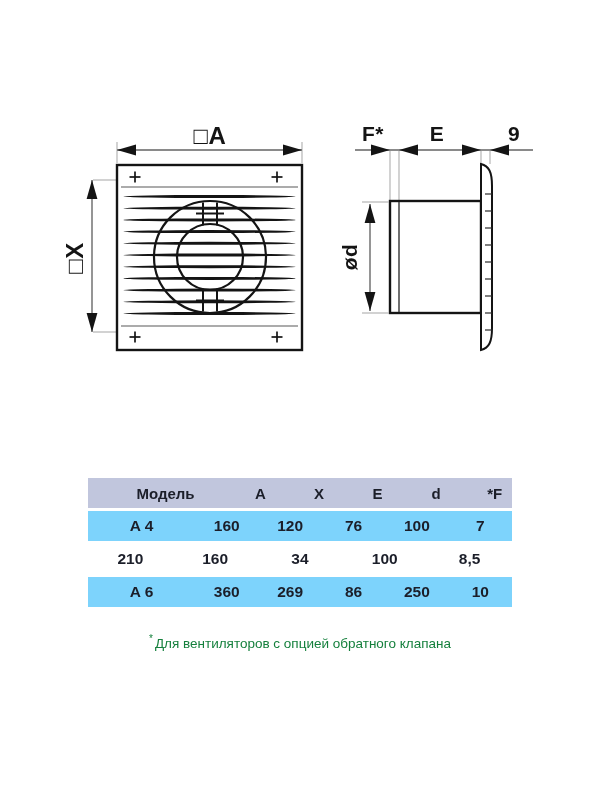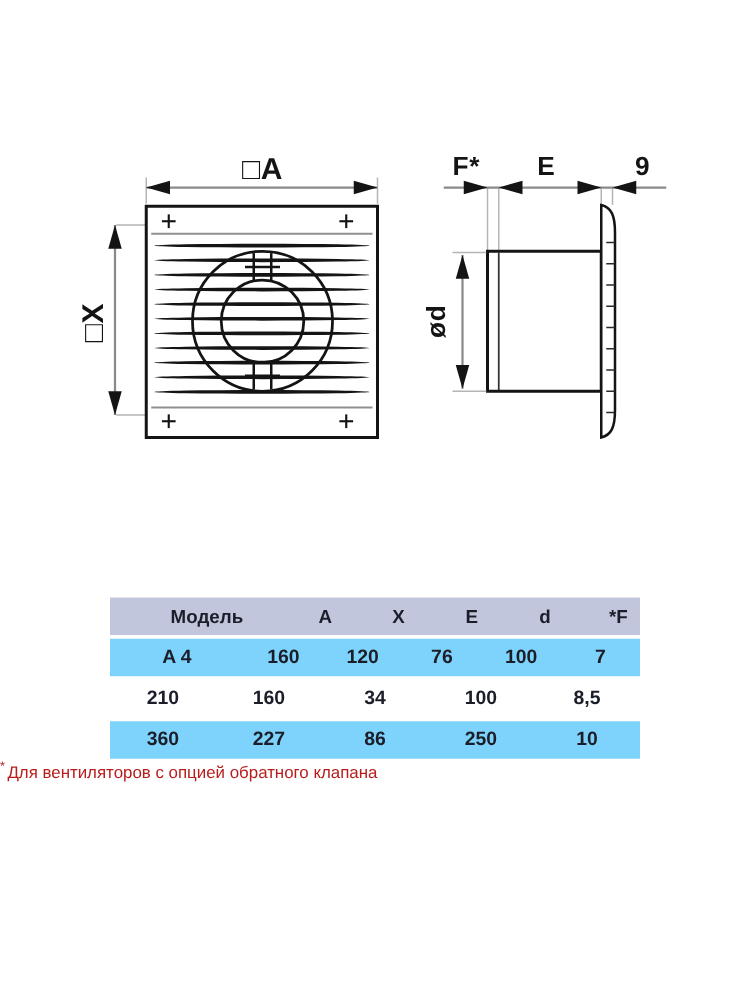--- a/index.html
+++ b/index.html
@@ -20,22 +20,22 @@
   }
   .tbl{position:absolute;left:88px;top:478px;width:424px;}
   .tr{display:flex;height:30px;margin-bottom:3px;align-items:center;}
   .tr.thead{background:#c1c6dd;}
   .tr.alt{background:#7dd3fc;}
   .tr.plain{background:#ffffff;}
   .td{flex:1;text-align:center;font-size:15.5px;font-weight:600;color:#1b1e29;}
   .td.model{flex:0 0 107px;}
   .tr.thead .td{font-weight:700;font-size:15px;padding-left:24px;}
   .footnote{
-    position:absolute;left:0;top:608px;width:600px;text-align:left;
-    font-size:13.5px;font-weight:500;color:#b91c1c;
+    position:absolute;left:0;top:633px;width:600px;text-align:center;
+    font-size:13.5px;font-weight:500;color:#15803d;
   }
   .footnote sup{font-size:10px;vertical-align:6px;margin-right:2px;}
 </style>
 </head>
 <body>
 
 <div class="stage">
 
   <svg class="drawing" viewBox="0 0 600 430">
 
@@ -163,22 +163,23 @@
       <div class="td">7</div>
     </div>
     <div class="tr plain">
       <div class="td">210</div>
       <div class="td">160</div>
       <div class="td">34</div>
       <div class="td">100</div>
       <div class="td">8,5</div>
     </div>
     <div class="tr alt">
+      <div class="td model">A 6</div>
       <div class="td">360</div>
-      <div class="td">227</div>
+      <div class="td">269</div>
       <div class="td">86</div>
       <div class="td">250</div>
       <div class="td">10</div>
     </div>
   </div>
 
   <div class="footnote"><sup>*</sup><span>Для вентиляторов с опцией обратного клапана</span></div>
 
 </div>
 

